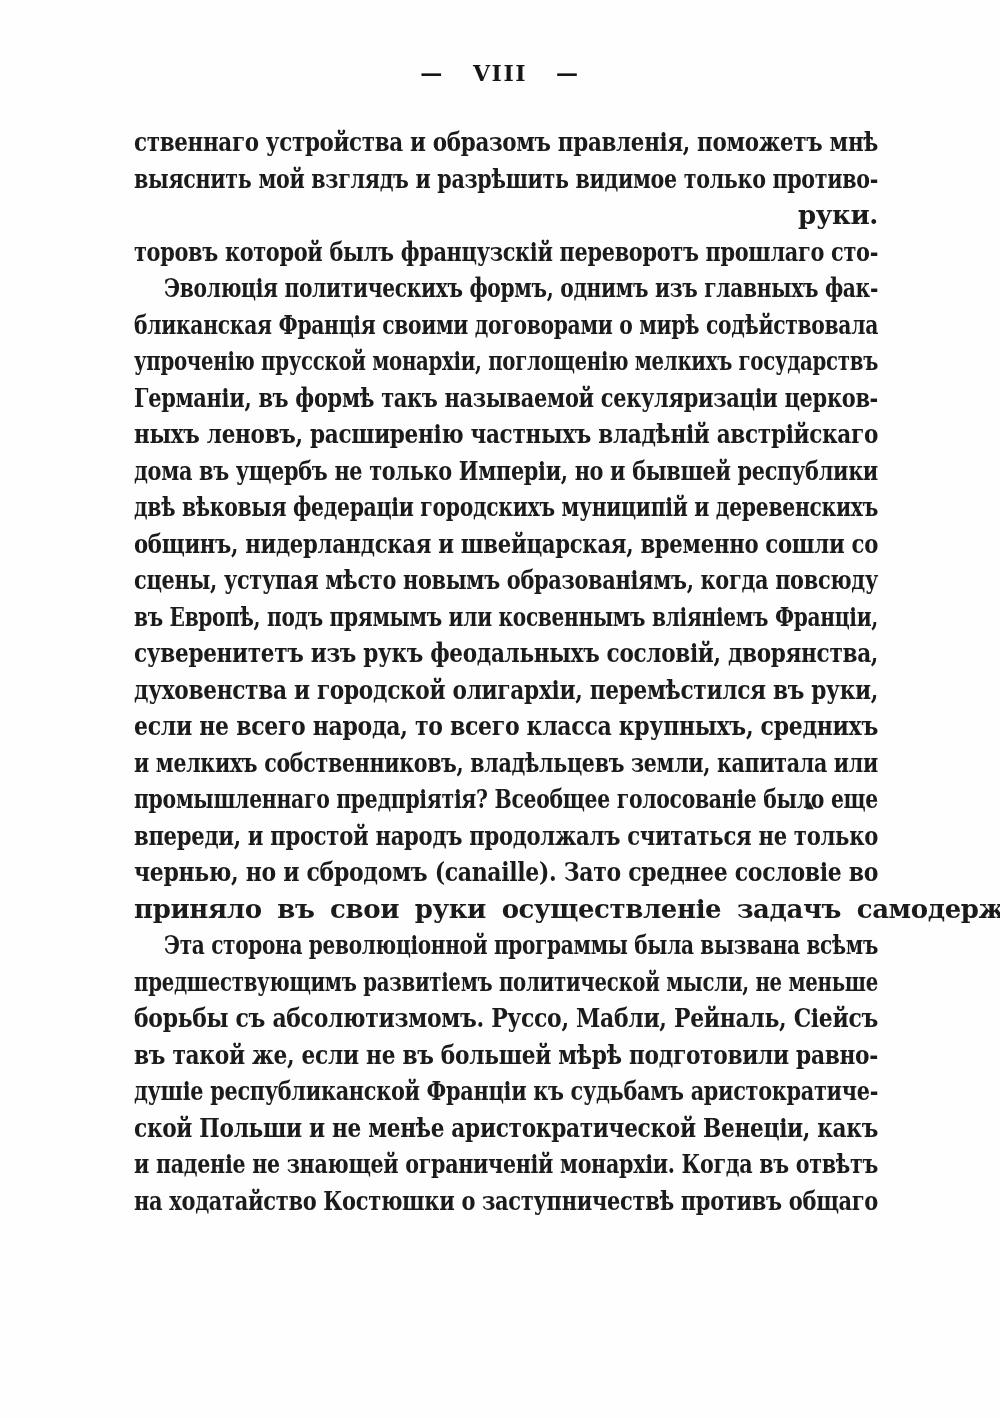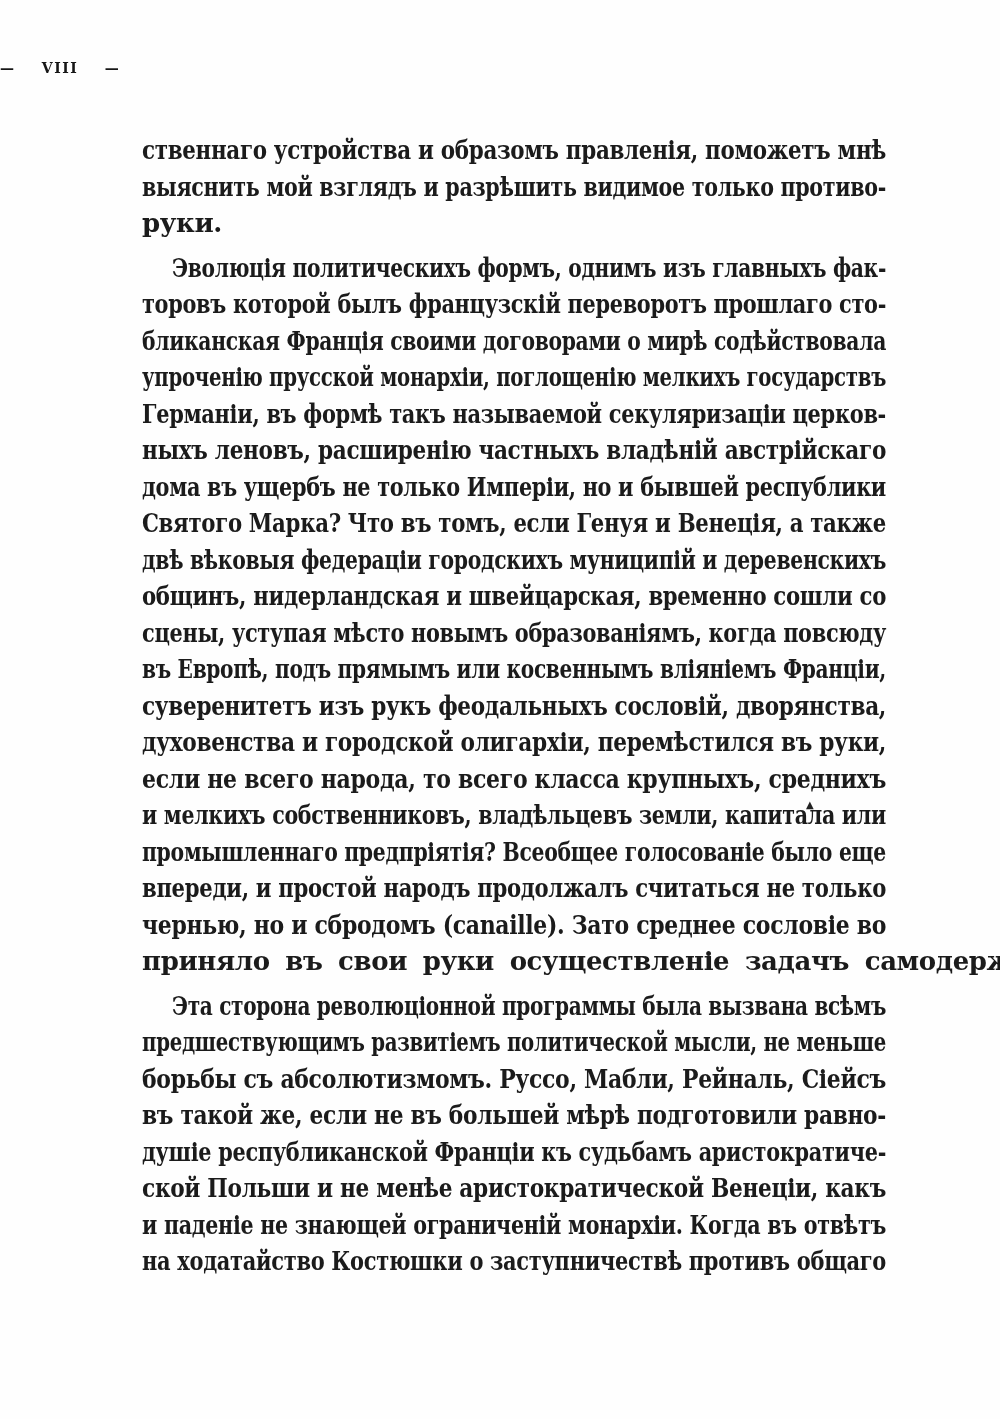--- a/index.html
+++ b/index.html
@@ -14,34 +14,34 @@
     background: #fefefe;
     font-family: "DejaVu Serif", "Liberation Serif", serif;
     color: #1b1b1b;
     overflow: hidden;
   }
   .running-head {
     position: absolute;
     top: 60px;
     left: 0;
     width: 100%;
-    text-align: left;
-    font-size: 14px;
+    text-align: center;
+    font-size: 22px;
     font-weight: bold;
     letter-spacing: 1.5px;
     word-spacing: 20px;
     color: #161616;
   }
   .text-block {
     position: absolute;
     left: 134px;
     top: 124px;
     width: 744px;
   }
-  .paragraph { margin: 8px; padding: 0; }
+  .paragraph { margin: 0; padding: 0; text-align: right; }
   .line {
     height: 36.5px;
     line-height: 36.5px;
     font-size: 26px;
     font-weight: 600;
     letter-spacing: -0.4px;
     white-space: nowrap;
     overflow: visible;
   }
   .line.indent { padding-left: 30px; }
@@ -65,28 +65,27 @@
 <div class="page">
   <div class="running-head">— VIII —</div>
 
   <div class="text-block">
       <div class="paragraph">
         <div class="line"><span class="inner" style="transform: scaleX(0.824877);">ственнаго устройства и образомъ правленія, поможетъ мнѣ</span></div>
         <div class="line"><span class="inner" style="transform: scaleX(0.793772);">выяснить мой взглядъ и разрѣшить видимое только противо-</span></div>
         <div class="line"><span class="inner">руки.</span></div>
       </div>
       <div class="paragraph">
+        <div class="line"><span class="inner" style="transform: scaleX(0.802616);">торовъ которой былъ французскій переворотъ прошлаго сто-</span></div>
         <div class="line indent"><span class="inner" style="transform: scaleX(0.77791);">Эволюція политическихъ формъ, однимъ изъ главныхъ фак-</span></div>
-        <div class="line"><span class="inner" style="transform: scaleX(0.802616);">торовъ которой былъ французскій переворотъ прошлаго сто-</span></div>
         <div class="line"><span class="inner" style="transform: scaleX(0.781);">бликанская Франція своими договорами о мирѣ содѣйствовала</span></div>
         <div class="line"><span class="inner" style="transform: scaleX(0.759293);">упроченію прусской монархіи, поглощенію мелкихъ государствъ</span></div>
         <div class="line"><span class="inner" style="transform: scaleX(0.805631);">Германіи, въ формѣ такъ называемой секуляризаціи церков-</span></div>
         <div class="line"><span class="inner" style="transform: scaleX(0.831082);">ныхъ леновъ, расширенію частныхъ владѣній австрійскаго</span></div>
         <div class="line"><span class="inner" style="transform: scaleX(0.801427);">дома въ ущербъ не только Имперіи, но и бывшей республики</span></div>
-        <div class="line"><span class="inner" style="transform: scaleX(0.818679);">Святого Марка? Что въ томъ, если Генуя и Венеція, а также</span></div>
         <div class="line"><span class="inner" style="transform: scaleX(0.784151);">двѣ вѣковыя федераціи городскихъ муниципій и деревенскихъ</span></div>
         <div class="line"><span class="inner" style="transform: scaleX(0.817849);">общинъ, нидерландская и швейцарская, временно сошли со</span></div>
         <div class="line"><span class="inner" style="transform: scaleX(0.803009);">сцены, уступая мѣсто новымъ образованіямъ, когда повсюду</span></div>
         <div class="line"><span class="inner" style="transform: scaleX(0.775555);">въ Европѣ, подъ прямымъ или косвеннымъ вліяніемъ Франціи,</span></div>
         <div class="line"><span class="inner" style="transform: scaleX(0.830821);">суверенитетъ изъ рукъ феодальныхъ сословій, дворянства,</span></div>
         <div class="line"><span class="inner" style="transform: scaleX(0.834827);">духовенства и городской олигархіи, перемѣстился въ руки,</span></div>
         <div class="line"><span class="inner" style="transform: scaleX(0.847954);">если не всего народа, то всего класса крупныхъ, среднихъ</span></div>
         <div class="line"><span class="inner" style="transform: scaleX(0.792069);">и мелкихъ собственниковъ, владѣльцевъ земли, капитала или</span></div>
         <div class="line"><span class="inner" style="transform: scaleX(0.784901);">промышленнаго предпріятія? Всеобщее голосованіе было еще</span></div>
         <div class="line"><span class="inner" style="transform: scaleX(0.815775);">впереди, и простой народъ продолжалъ считаться не только</span></div>

